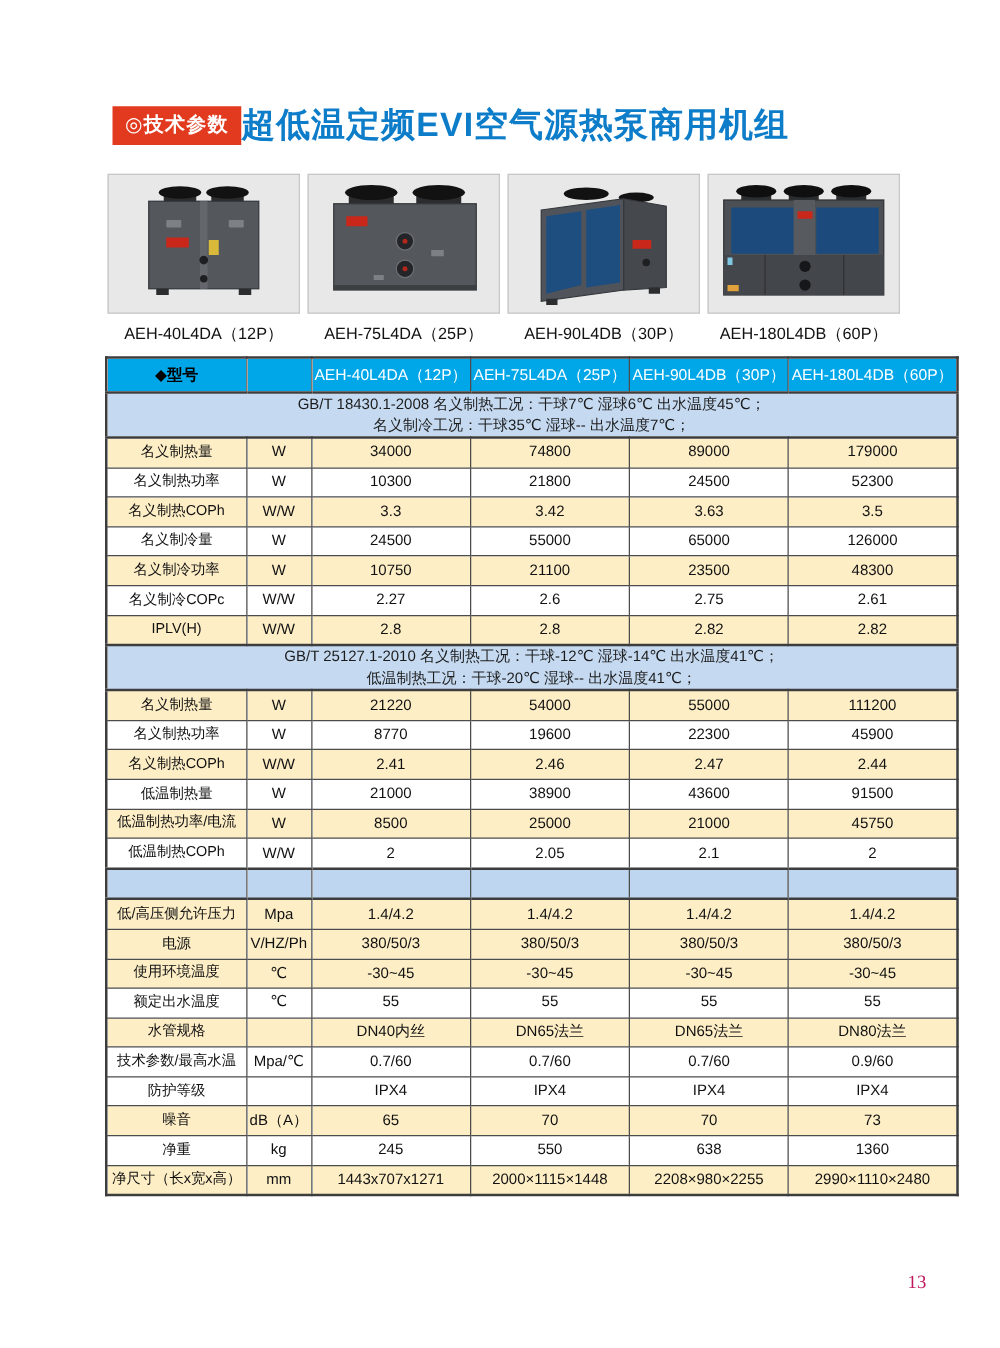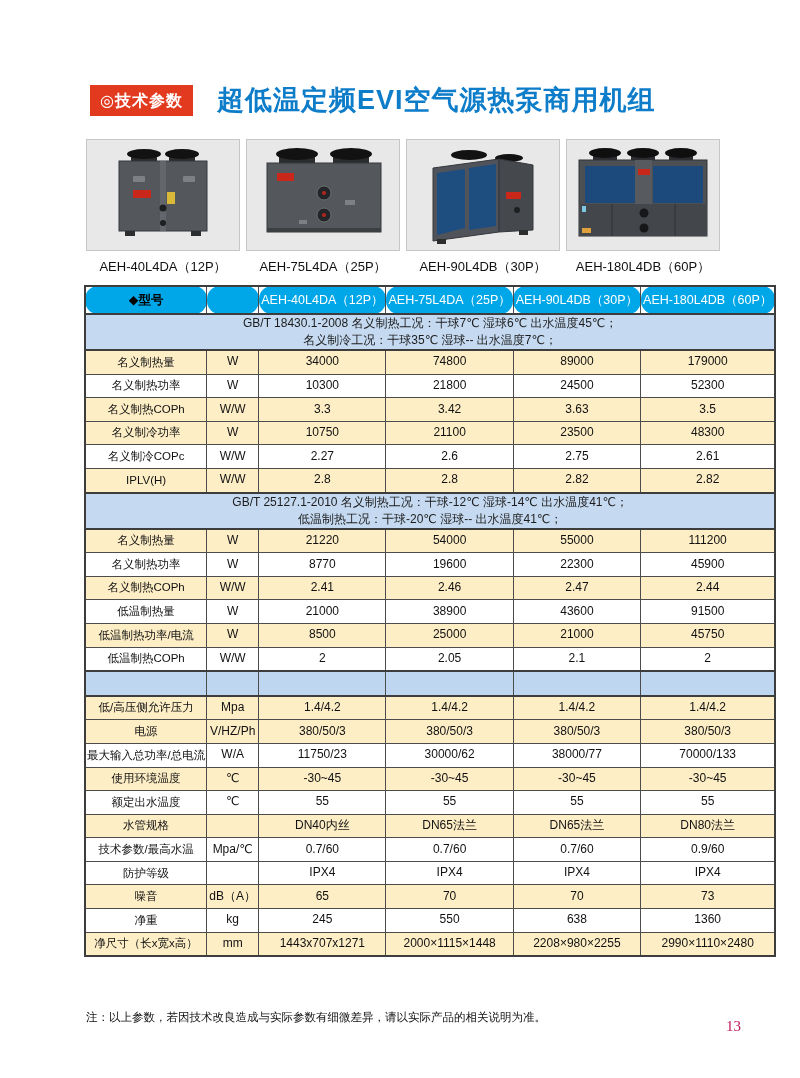--- a/index.html
+++ b/index.html
@@ -1,38 +1,38 @@
 <!DOCTYPE html>
 <html><head>
 <meta charset="utf-8">
 <style>
   html,body{margin:0;padding:0;background:#ffffff;}
   #page{position:relative;width:800px;height:1078px;background:#ffffff;overflow:hidden;
         font-family:"Liberation Sans","DejaVu Sans",sans-serif;color:#111;}
 
   
-  .page-header{position:absolute;top:82px;left:90px;display:flex;align-items:center;gap:24px;}
+  .page-header{position:absolute;top:82px;left:90px;display:flex;align-items:center;gap:0;}
   .badge{background:#e23a1e;color:#ffffff;font-size:16px;font-weight:bold;
          height:31px;line-height:31px;padding:0 10px;letter-spacing:1px;white-space:nowrap;}
   .title{color:#0d7cc9;font-size:27px;font-weight:bold;letter-spacing:1px;white-space:nowrap;}
 
   
   .products{position:absolute;top:139px;left:86px;width:634px;display:flex;gap:6px;}
   .product{width:154px;}
   .product-box{box-sizing:border-box;width:154px;height:112px;background:#e8e8e8;
                border:1px solid #c6c6c6;display:flex;align-items:center;justify-content:center;}
   .product-caption{margin-top:7px;text-align:center;font-size:13px;color:#111;white-space:nowrap;}
 
   
   .spec-table{position:absolute;top:285px;left:84px;border-collapse:collapse;
               border:2px solid #3d3d3d;table-layout:fixed;}
   .spec-table td,.spec-table th{border:1px solid #4c4c4c;text-align:center;vertical-align:middle;
               font-size:12px;padding:0 2px;line-height:1.15;overflow:hidden;white-space:nowrap;}
   .model-row th{background:#00a7e8;height:26px;color:#ffffff;font-weight:normal;font-size:12.5px;
-              border-bottom:2px solid #3d3d3d;border-radius:13px;}
+              border-bottom:2px solid #3d3d3d;}
   .model-row th.model-label{color:#000000;font-weight:bold;}
   .sec td{background:#c5daf1;height:40px;font-size:12px;color:#1c1c1c;
           border-top:2px solid #3d3d3d;border-bottom:2px solid #3d3d3d;white-space:normal;margin-top:16px;}
   .sec td div{line-height:17px;}
   .spc td{background:#bed6ef;height:21px;border-top:2px solid #3d3d3d;border-bottom:2px solid #3d3d3d;}
   .ry td{background:#fdeec6;}
   .rw td{background:#ffffff;}
   .spec-table td{height:22.6px;}
   .spec-table td.lbl{font-size:11.5px;padding:0 1px;}
 
@@ -185,20 +185,28 @@
           <td>52300</td>
         </tr>
         <tr class="ry">
           <td class="lbl">名义制热COPh</td>
           <td>W/W</td>
           <td>3.3</td>
           <td>3.42</td>
           <td>3.63</td>
           <td>3.5</td>
         </tr>
+        <tr class="rw">
+          <td class="lbl">名义制冷量</td>
+          <td>W</td>
+          <td>24500</td>
+          <td>55000</td>
+          <td>65000</td>
+          <td>126000</td>
+        </tr>
         <tr class="ry">
           <td class="lbl">名义制冷功率</td>
           <td>W</td>
           <td>10750</td>
           <td>21100</td>
           <td>23500</td>
           <td>48300</td>
         </tr>
         <tr class="rw">
           <td class="lbl">名义制冷COPc</td>
@@ -287,28 +295,20 @@
           <td>1.4/4.2</td>
         </tr>
         <tr class="ry">
           <td class="lbl">电源</td>
           <td>V/HZ/Ph</td>
           <td>380/50/3</td>
           <td>380/50/3</td>
           <td>380/50/3</td>
           <td>380/50/3</td>
         </tr>
-        <tr class="rw">
-          <td class="lbl">最大输入总功率/总电流</td>
-          <td>W/A</td>
-          <td>11750/23</td>
-          <td>30000/62</td>
-          <td>38000/77</td>
-          <td>70000/133</td>
-        </tr>
         <tr class="ry">
           <td class="lbl">使用环境温度</td>
           <td>℃</td>
           <td>-30~45</td>
           <td>-30~45</td>
           <td>-30~45</td>
           <td>-30~45</td>
         </tr>
         <tr class="rw">
           <td class="lbl">额定出水温度</td>
@@ -362,16 +362,15 @@
           <td class="lbl">净尺寸（长x宽x高）</td>
           <td>mm</td>
           <td>1443x707x1271</td>
           <td>2000×1115×1448</td>
           <td>2208×980×2255</td>
           <td>2990×1110×2480</td>
         </tr>
       </tbody>
   </table>
 
-  <div class="footnote">注：以上参数，若因技术改良造成与实际参数有细微差异，请以实际产品的相关说明为准。</div>
   <div class="page-number">13</div>
 
 </div>
 
 </body></html>

